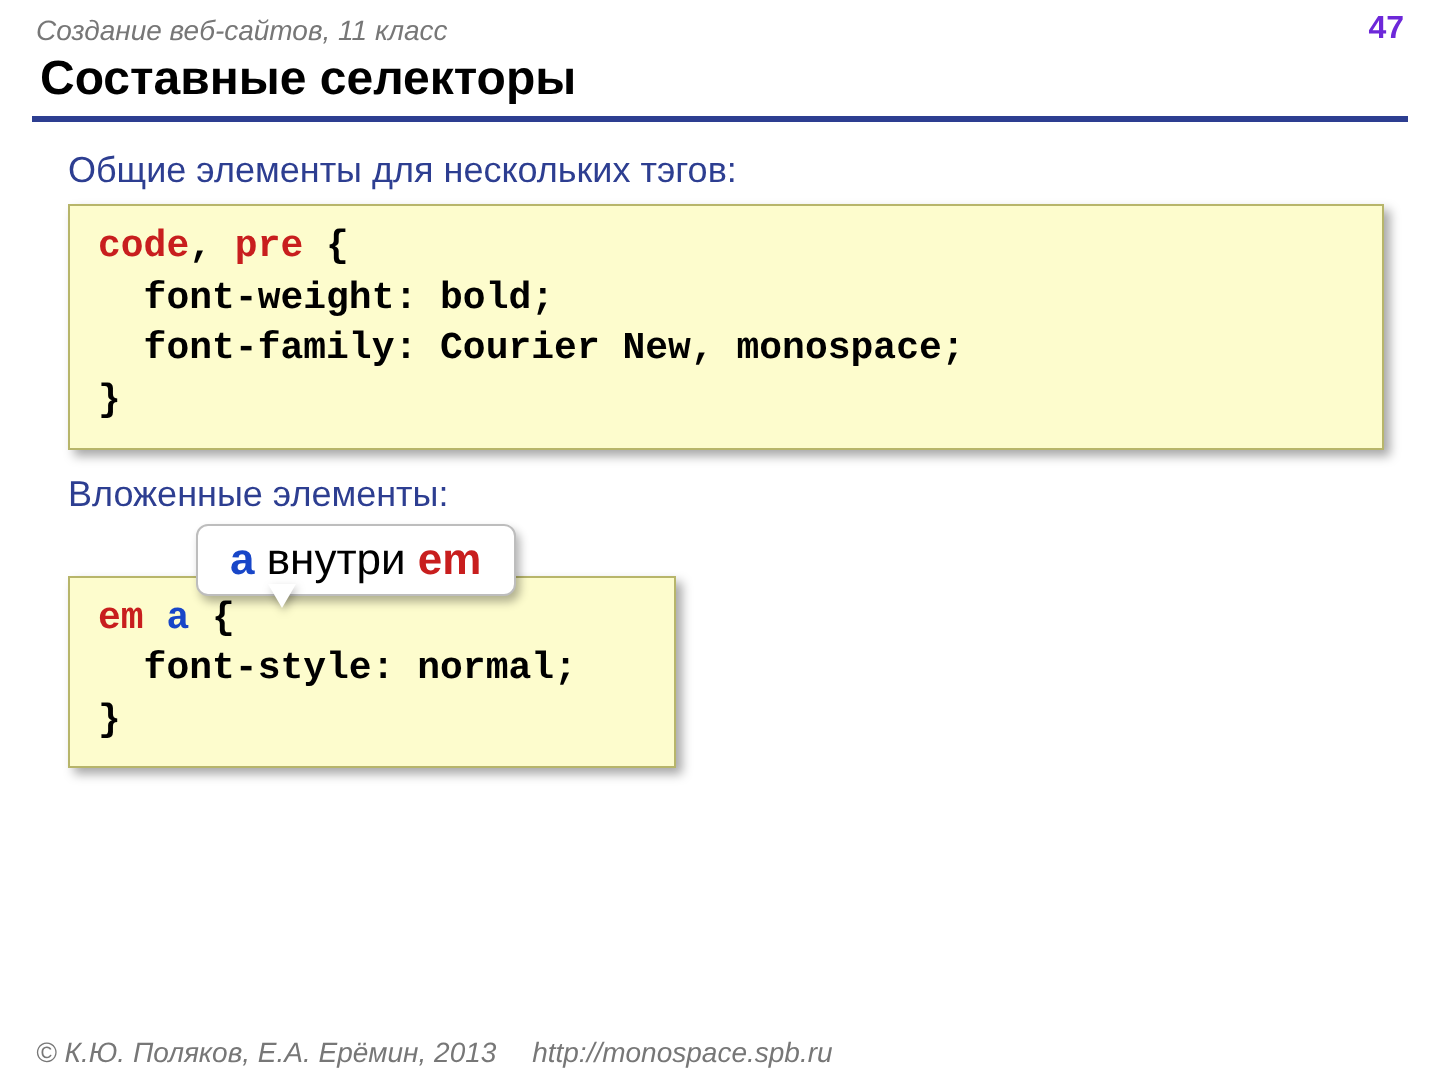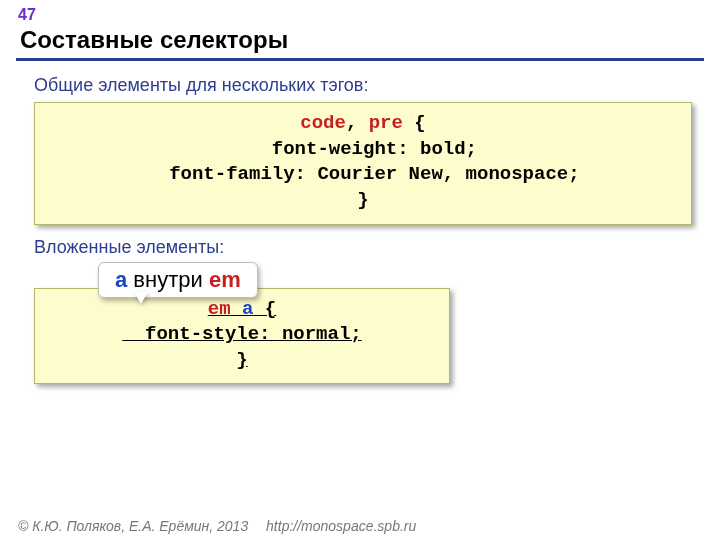--- a/index.html
+++ b/index.html
@@ -51,26 +51,24 @@
     border: 1px solid #b7b56a;
     box-shadow: 3px 3px 5px rgba(0,0,0,0.35);
     padding: 8px 14px 10px 14px;
     font-family: "Courier New", monospace;
     font-size: 19px;
     font-weight: bold;
     color: #000000;
     line-height: 1.35;
     white-space: pre;
     position: relative;
-    text-align: center;
   }
   .code-box.narrow {
-    width: 416px;
+    width: 304px;
     margin-top: 30px;
-    text-decoration: underline;
   }
   .k-red { color: #c81e1e; }
   .k-blue { color: #1846c8; }
   .callout-wrap { position: relative; }
   .callout {
     position: absolute;
     top: -26px;
     left: 64px;
     background: #ffffff;
     border: 1px solid #bdbdbd;
@@ -102,20 +100,21 @@
     font-style: italic;
     color: #777777;
     font-size: 14px;
   }
   .footer .url { margin-left: 14px; }
 </style>
 </head>
 <body>
 
 <div class="header-bar">
+  <span>Создание веб-сайтов, 11 класс</span>
   <span class="page-number">47</span>
 </div>
 
 <div class="title">Составные селекторы</div>
 <div class="title-rule"></div>
 
 <div class="content">
 
   <div class="section-label">Общие элементы для нескольких тэгов:</div>
 

